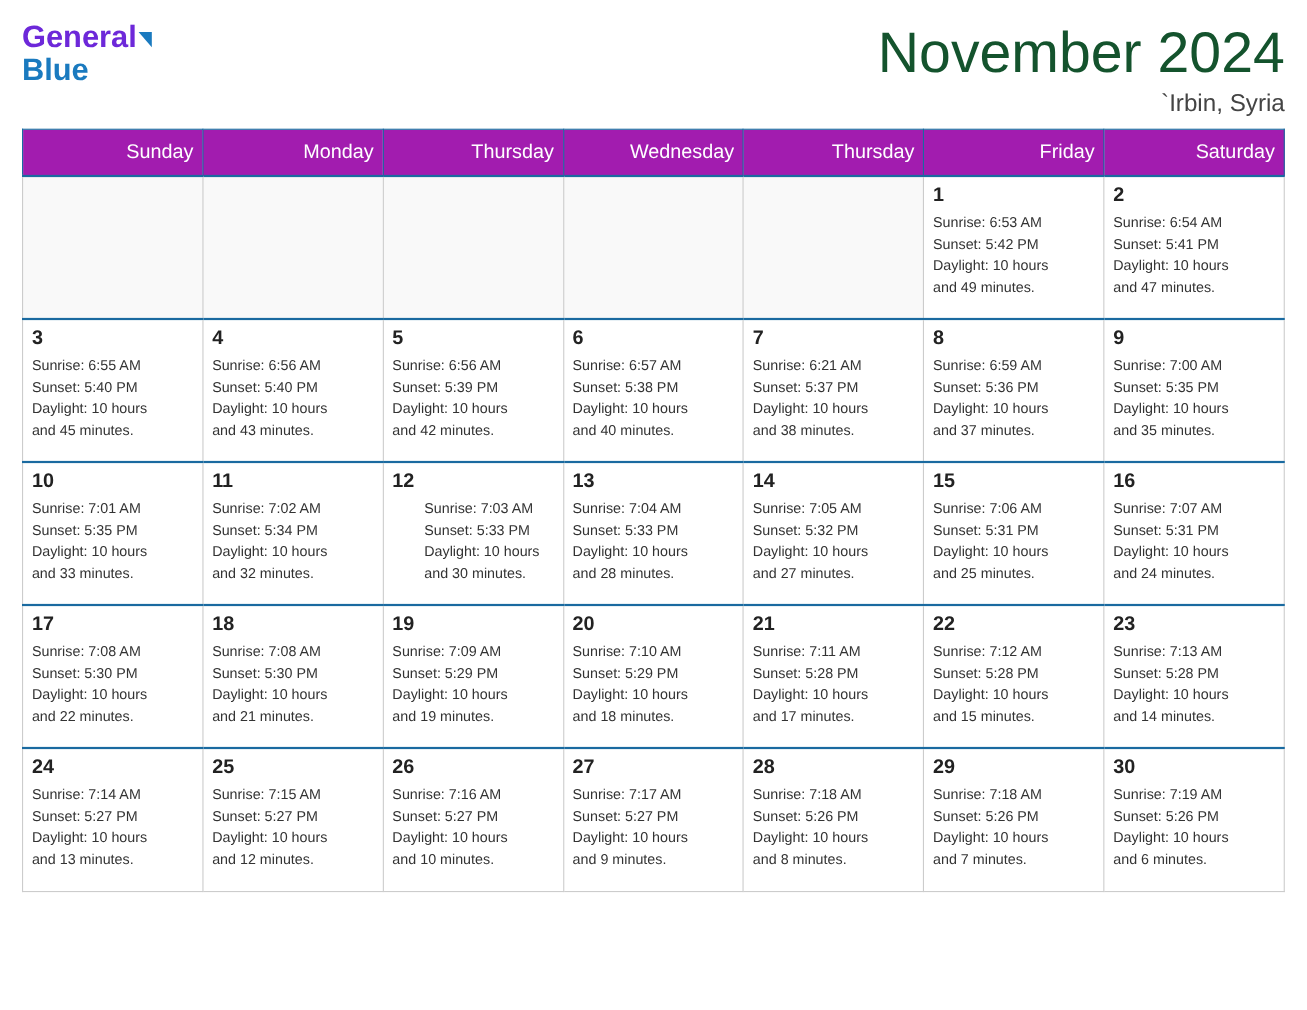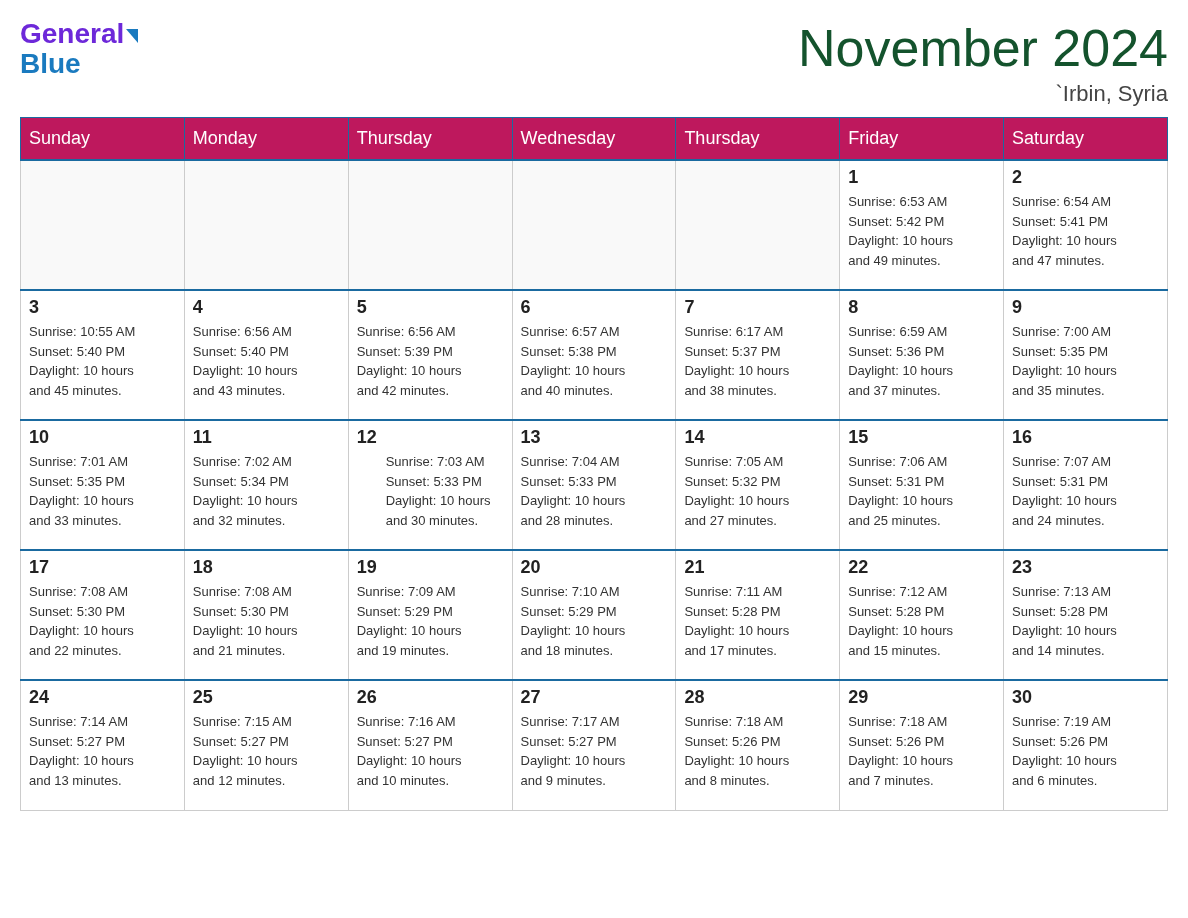--- a/index.html
+++ b/index.html
@@ -57,23 +57,23 @@
       font-size: 22px;
       color: #444;
       margin-top: 4px;
     }
     .calendar {
       width: 100%;
       border-collapse: collapse;
       margin-top: 10px;
     }
     .calendar th {
-      background-color: #be185d;
+      background-color: #a21caf;
       color: #fff;
-      text-align: left;
+      text-align: right;
       padding: 10px 8px;
       font-size: 18px;
       font-weight: normal;
       border: 1px solid #1a6aa0;
     }
     .calendar td {
       border: 1px solid #ccc;
       vertical-align: top;
       padding: 6px 8px;
       width: 14.28%;
@@ -144,21 +144,21 @@
           <span class="day-number">2</span>
           <div class="day-info" style="white-space: pre-line;">Sunrise: 6:54 AM
 Sunset: 5:41 PM
 Daylight: 10 hours
 and 47 minutes.</div>
         </td>
       </tr>
       <tr class="week-row">
         <td>
           <span class="day-number">3</span>
-          <div class="day-info" style="white-space: pre-line;">Sunrise: 10:55 AM
+          <div class="day-info" style="white-space: pre-line;">Sunrise: 6:55 AM
 Sunset: 5:40 PM
 Daylight: 10 hours
 and 45 minutes.</div>
         </td>
         <td>
           <span class="day-number">4</span>
           <div class="day-info" style="white-space: pre-line;">Sunrise: 6:56 AM
 Sunset: 5:40 PM
 Daylight: 10 hours
 and 43 minutes.</div>
@@ -172,21 +172,21 @@
         </td>
         <td>
           <span class="day-number">6</span>
           <div class="day-info" style="white-space: pre-line;">Sunrise: 6:57 AM
 Sunset: 5:38 PM
 Daylight: 10 hours
 and 40 minutes.</div>
         </td>
         <td>
           <span class="day-number">7</span>
-          <div class="day-info" style="white-space: pre-line;">Sunrise: 6:17 AM
+          <div class="day-info" style="white-space: pre-line;">Sunrise: 6:21 AM
 Sunset: 5:37 PM
 Daylight: 10 hours
 and 38 minutes.</div>
         </td>
         <td>
           <span class="day-number">8</span>
           <div class="day-info" style="white-space: pre-line;">Sunrise: 6:59 AM
 Sunset: 5:36 PM
 Daylight: 10 hours
 and 37 minutes.</div>

